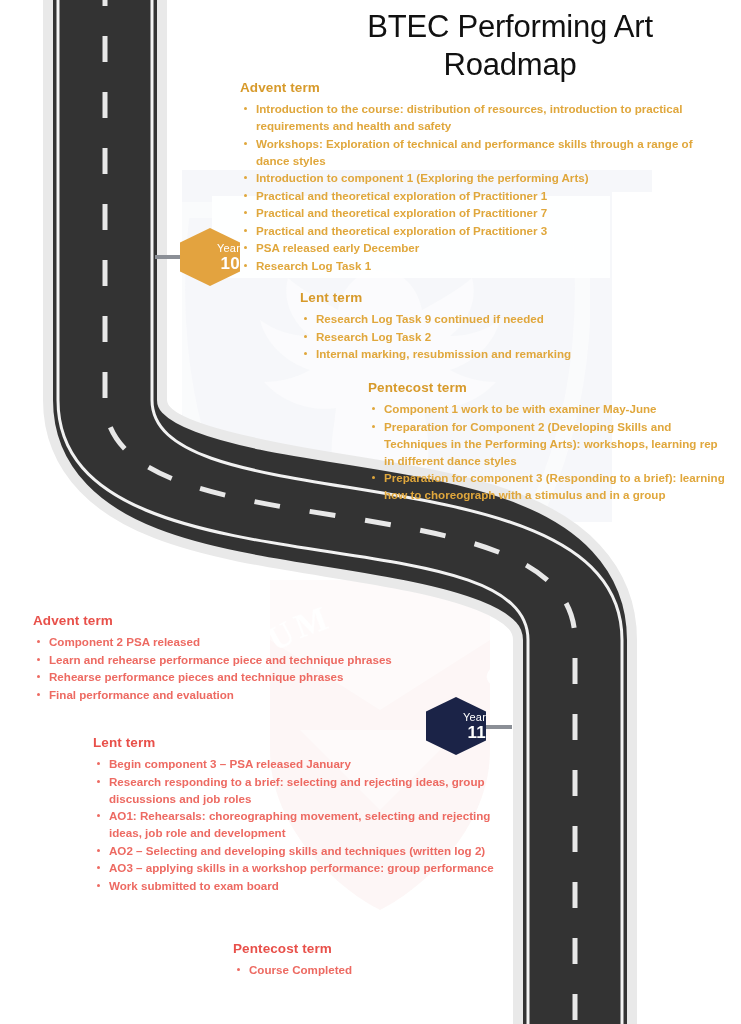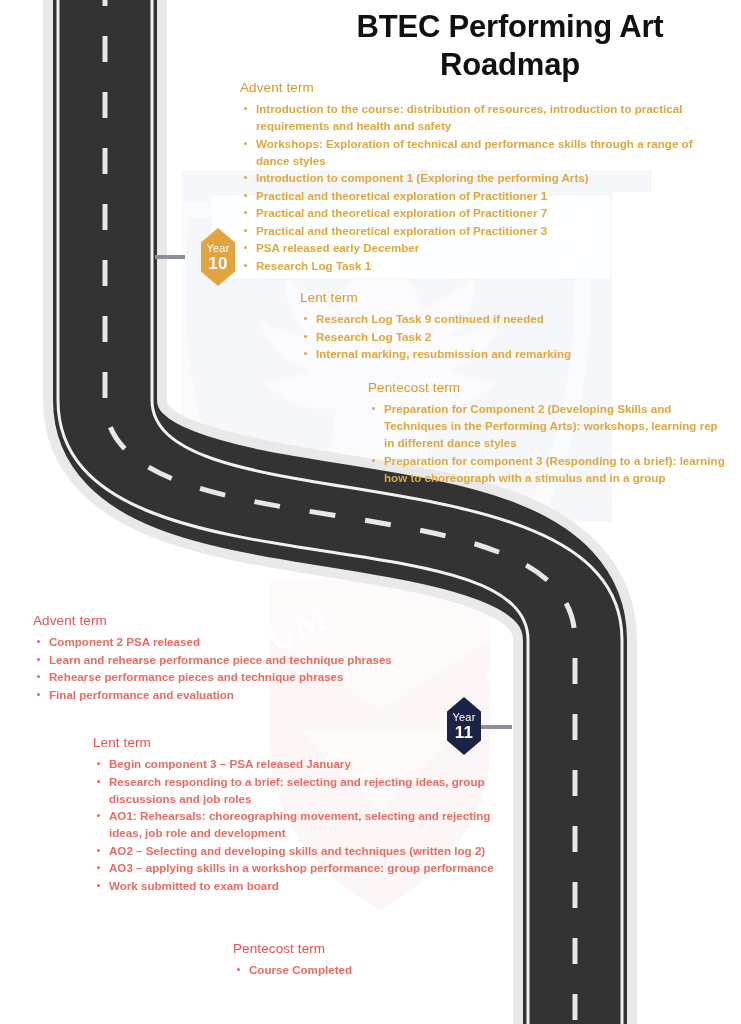--- a/index.html
+++ b/index.html
@@ -34,48 +34,48 @@
     left:120px;top:560px;width:520px;height:420px;
     opacity:.5;
   }
 
   
   .road-svg{position:absolute;left:0;top:0;width:741px;height:1024px;}
 
   
   .hex{
     position:absolute;
-    width:34px;height:58px;
-    display:flex;flex-direction:column;align-items:center;justify-content:center;
+    width:60px;height:58px;
+    display:flex;flex-direction:column;align-items:flex-end;justify-content:center;
     clip-path:polygon(50% 0%,100% 25%,100% 75%,50% 100%,0% 75%,0% 25%);
-    color:#fff;line-height:1;margin-left:21px;
+    color:#fff;line-height:1;
   }
   .hex .hx-word{font-size:11px;font-weight:400;letter-spacing:.2px;margin-bottom:1px;}
   .hex .hx-num{font-size:17px;font-weight:700;letter-spacing:.3px;}
   .hex-y10{left:180px;top:228px;background:#e3a33f;}
   .hex-y11{left:426px;top:697px;background:#1b2347;}
 
   .hex-connector{position:absolute;height:4px;background:#8b8f96;}
   .conn-y10{left:155px;top:255px;width:30px;}
   .conn-y11{left:472px;top:725px;width:40px;}
 
   
   .title{
     position:absolute;left:300px;top:8px;width:420px;
     text-align:center;
-    font-size:31px;line-height:1.22;font-weight:700;
+    font-size:31px;line-height:1.22;font-weight:400;
     color:#111111;
     letter-spacing:-.2px;
   }
 
   
   .term{position:absolute;}
   .term h3{
     margin:0 0 5px 0;
-    font-size:13.5px;font-weight:400;letter-spacing:.1px;
+    font-size:13.5px;font-weight:700;letter-spacing:.1px;
   }
   .term ul{
     margin:0;padding:0;list-style:none;font-weight:bold;
   }
   .term li{
     position:relative;
     padding-left:16px;
     font-size:11.6px;
     line-height:1.47;
     margin-bottom:.5px;
@@ -202,20 +202,21 @@
     <ul>
         <li>Research Log Task 9 continued if needed</li>
         <li>Research Log Task 2</li>
         <li>Internal marking, resubmission and remarking</li>
       </ul>
   </div>
 
   <div class="term gold t-y10-pent">
     <h3>Pentecost term</h3>
     <ul>
+        <li>Component 1 work to be with examiner May-June</li>
         <li>Preparation for Component 2 (Developing Skills and Techniques in the Performing Arts): workshops, learning rep in different dance styles</li>
         <li>Preparation for component 3 (Responding to a brief): learning how to choreograph with a stimulus and in a group</li>
       </ul>
   </div>
 
   <div class="term salmon t-y11-advent">
     <h3>Advent term</h3>
     <ul>
         <li>Component 2 PSA released</li>
         <li>Learn and rehearse performance piece and technique phrases</li>

